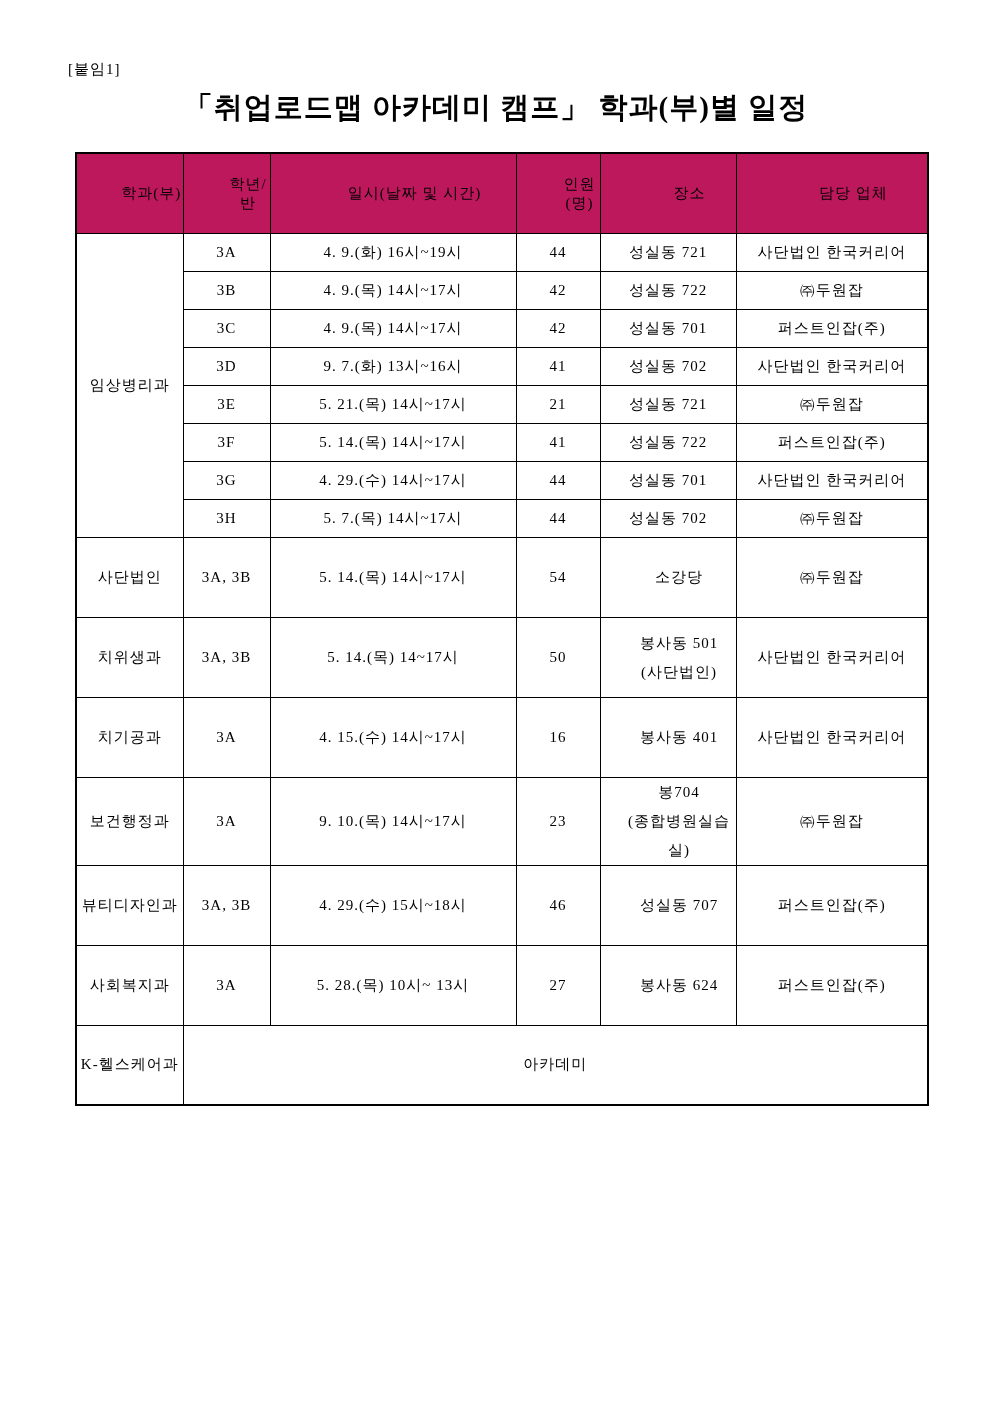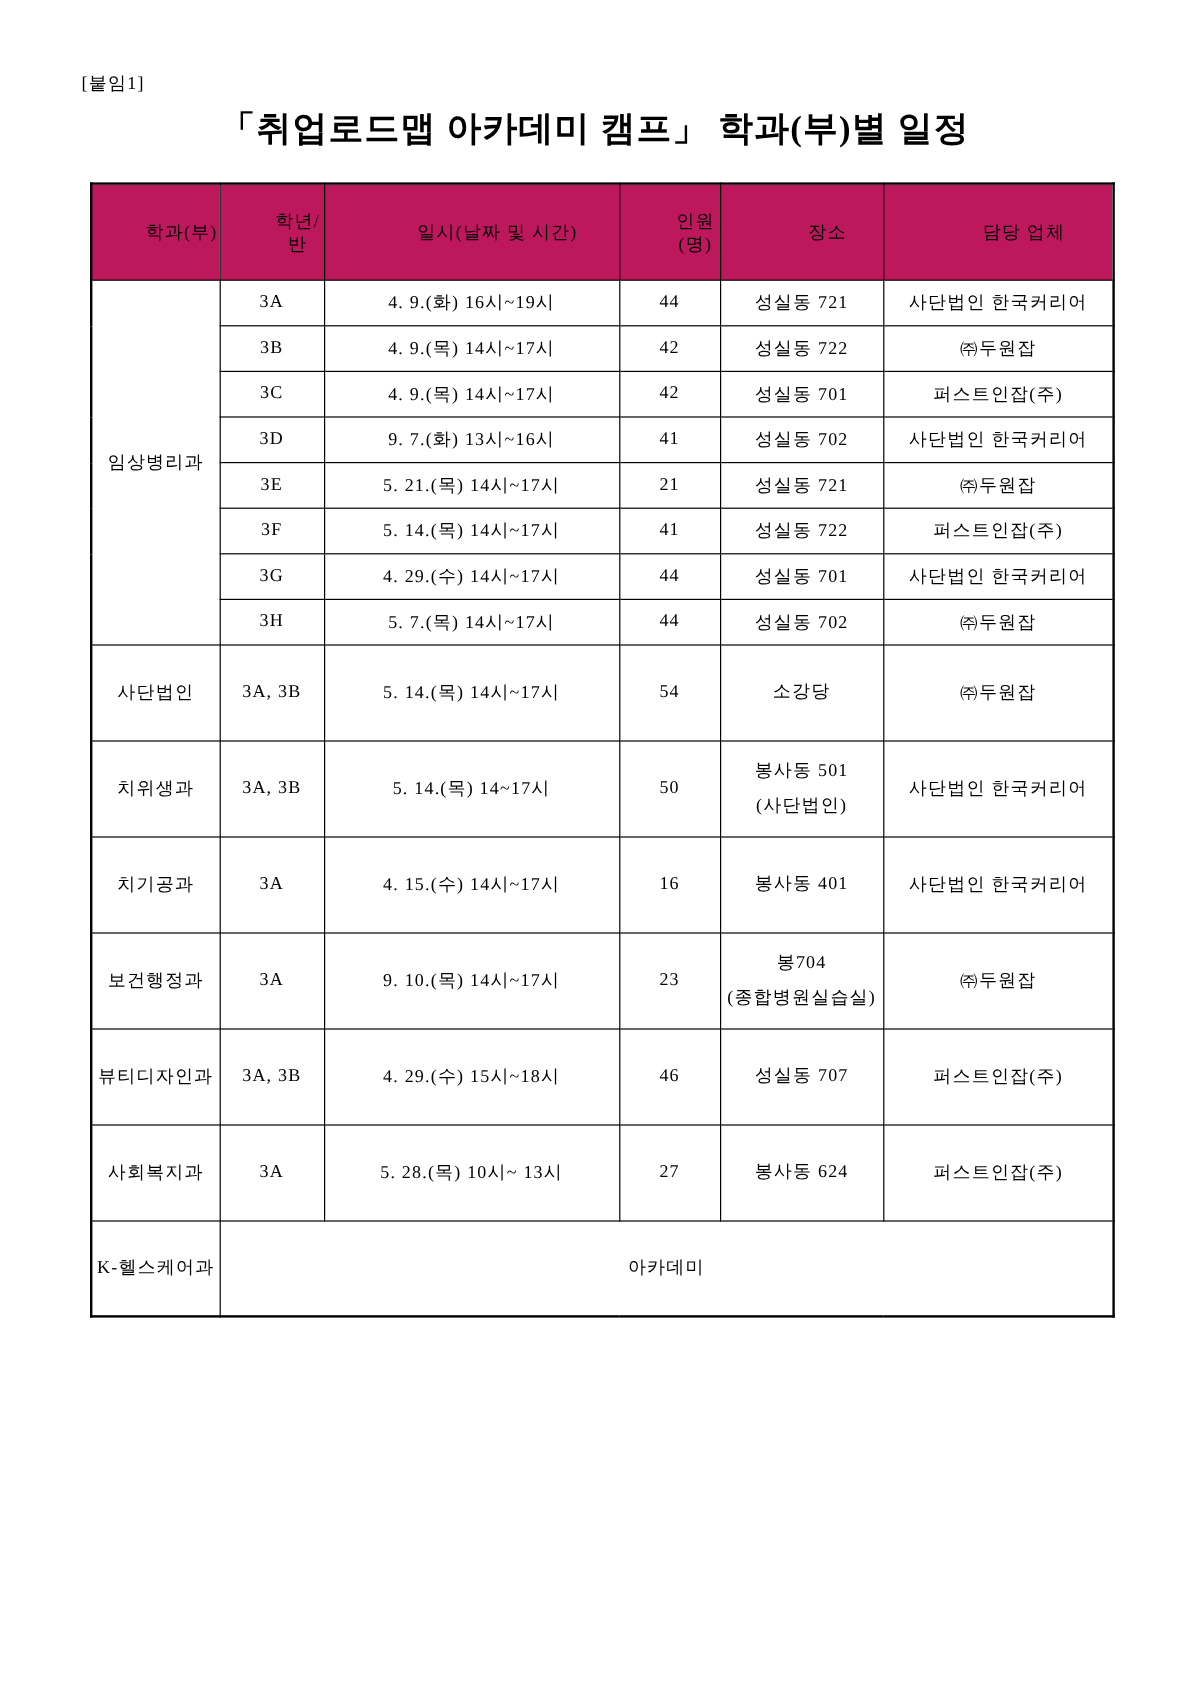--- a/index.html
+++ b/index.html
@@ -45,21 +45,21 @@
     font-size: 15px;
     font-weight: 400;
     letter-spacing: 1px;
     padding: 0;
     overflow: hidden;
   }
   .sched thead th { background: #be185d; height: 79px; padding-left: 43px; }
   tr.h-sub  { height: 38px; }
   tr.h-big  { height: 80px; }
   tr.h-last { height: 79px; }
-  .pl { line-height: 29px; }
+  .pl { line-height: 29px; padding-left: 22px; }
   col.w-dept  { width: 107px; }
   col.w-class { width: 87px; }
   col.w-date  { width: 246px; }
   col.w-count { width: 84px; }
   col.w-place { width: 136px; }
   col.w-comp  { width: 192px; }
 </style>
 </head>
 <body>
 

